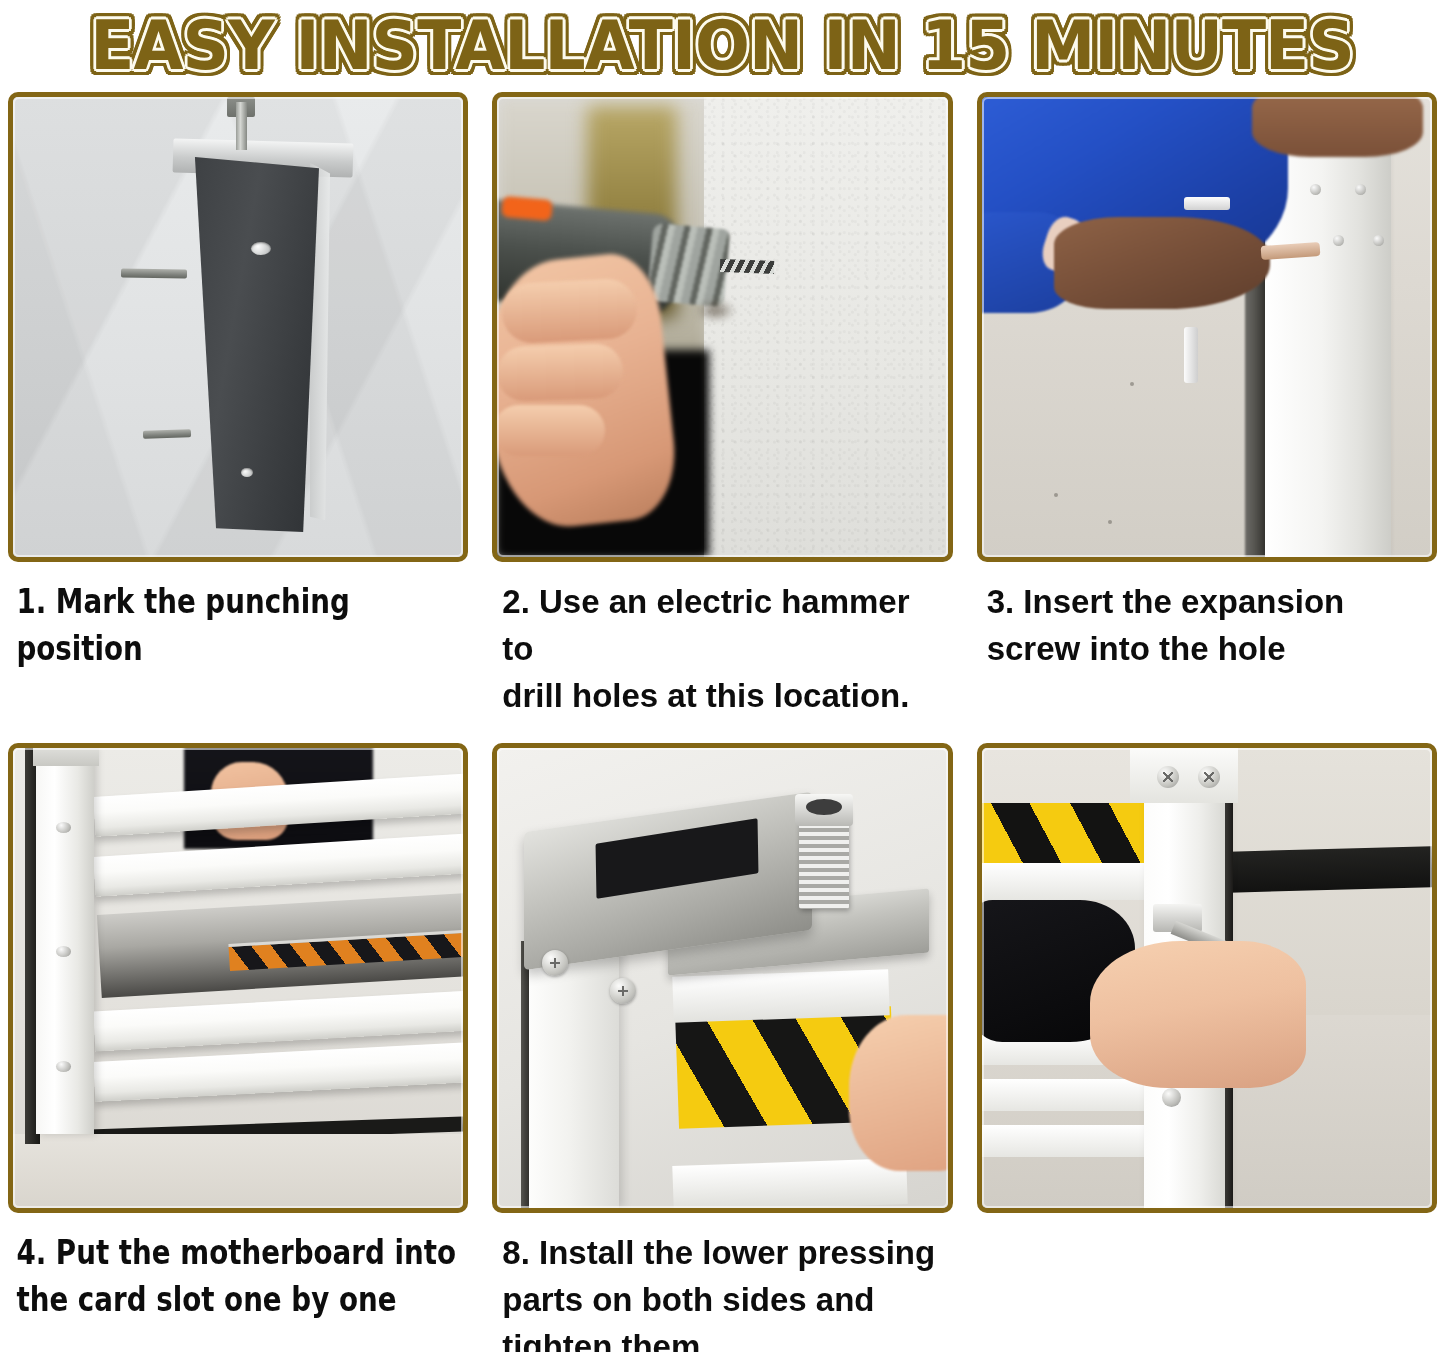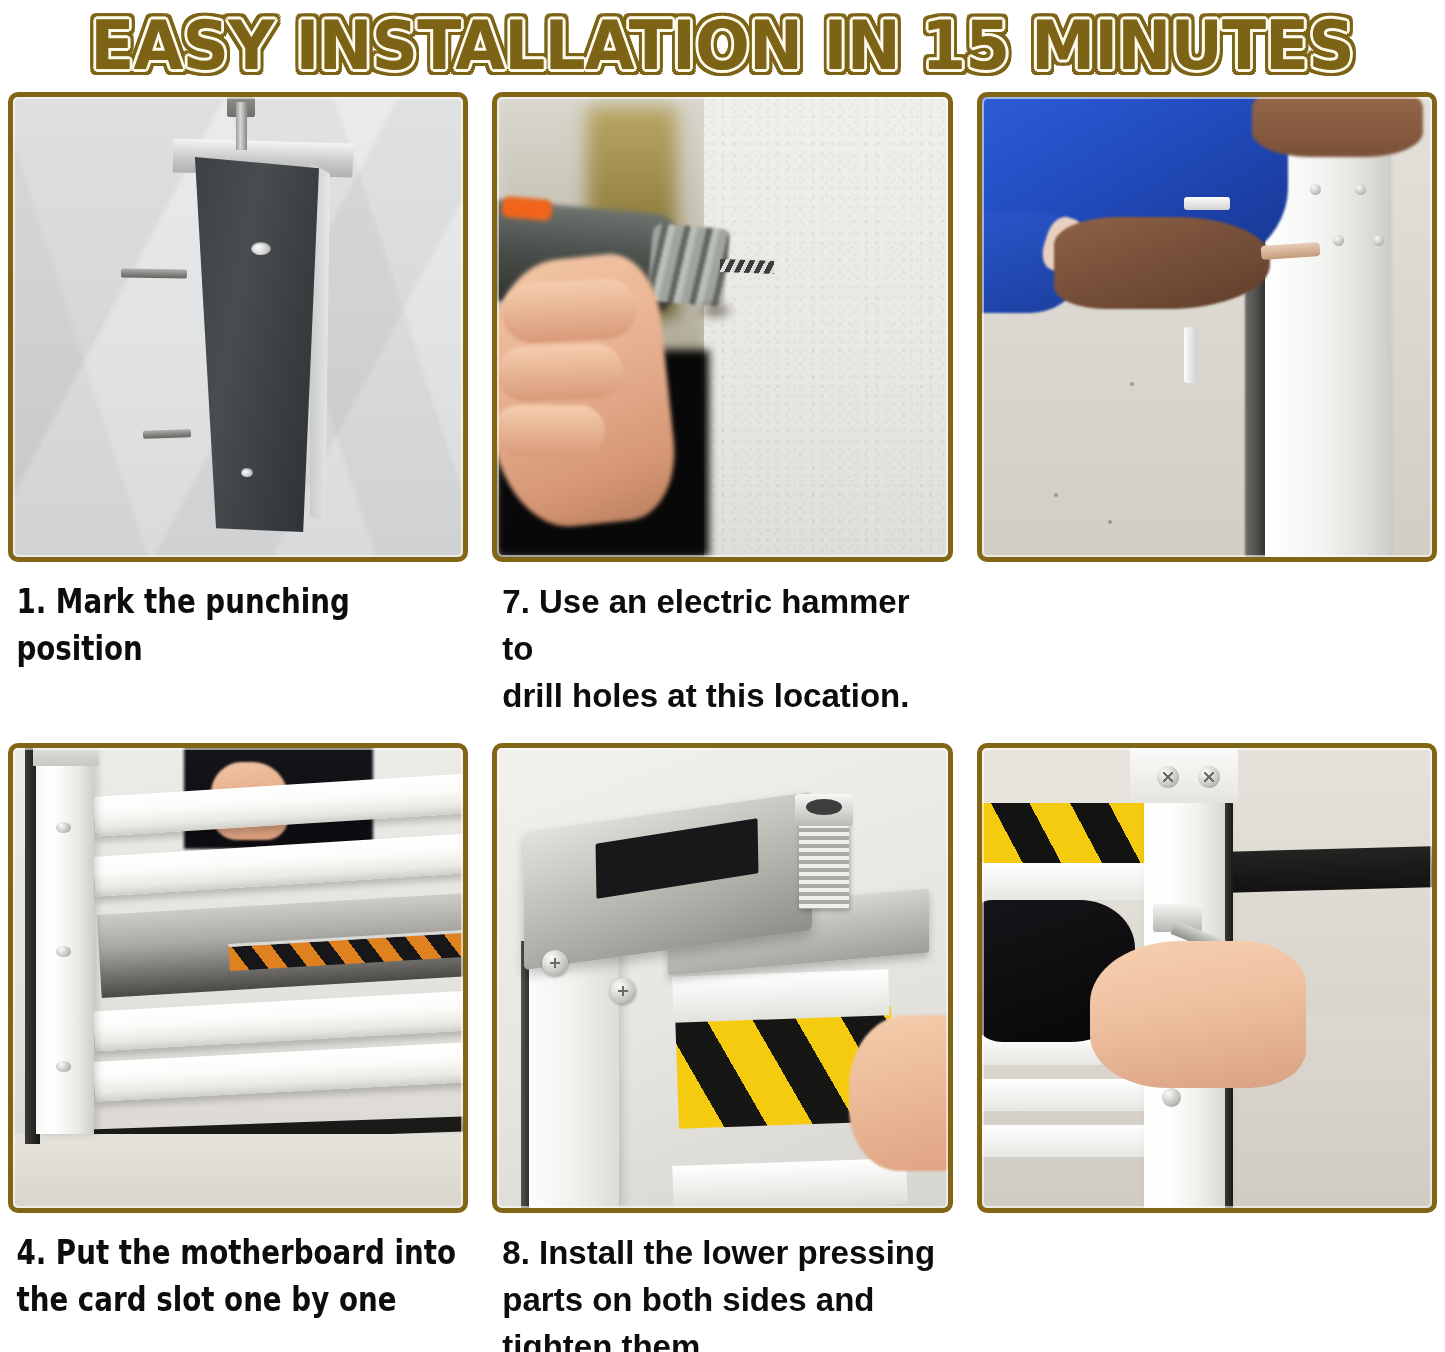--- a/index.html
+++ b/index.html
@@ -363,21 +363,21 @@
         <div class="s2-orange"></div>
         <div class="s2-chuck"></div>
         <div class="s2-dust"></div>
         <div class="s2-bit"></div>
         <div class="s2-hand"></div>
         <div class="s2-finger s2-f1"></div>
         <div class="s2-finger s2-f2"></div>
         <div class="s2-finger s2-f3"></div>
       </div>
     </div>
-    <div class="caption">7. Use an electric hammer to
+    <div class="caption">2. Use an electric hammer to
 drill holes at this location.</div>
   </div>
 
   <div class="cell row1">
     <div class="photo-frame">
       <div class="scene">
         <div class="s3-floor"></div>
         <div class="s3-speck" style="left:33%;top:62%"></div>
         <div class="s3-speck" style="left:16%;top:86%"></div>
         <div class="s3-speck" style="left:28%;top:92%"></div>
@@ -392,20 +392,22 @@
         <div class="s3-shirt"></div>
         <div class="s3-sleeve"></div>
         <div class="s3-cuff"></div>
         <div class="s3-arm"></div>
         <div class="s3-arm2"></div>
         <div class="s3-tool"></div>
         <div class="s3-key"></div>
         <div class="s3-key2"></div>
       </div>
     </div>
+    <div class="caption">3. Insert the expansion
+screw into the hole</div>
   </div>
 
   <div class="cell row2">
     <div class="photo-frame">
       <div class="scene">
         <div class="s4-bg"></div>
         <div class="s4-person"></div>
         <div class="s4-hand"></div>
         <div class="s4-gap"></div>
         <div class="s4-stripe"></div>

